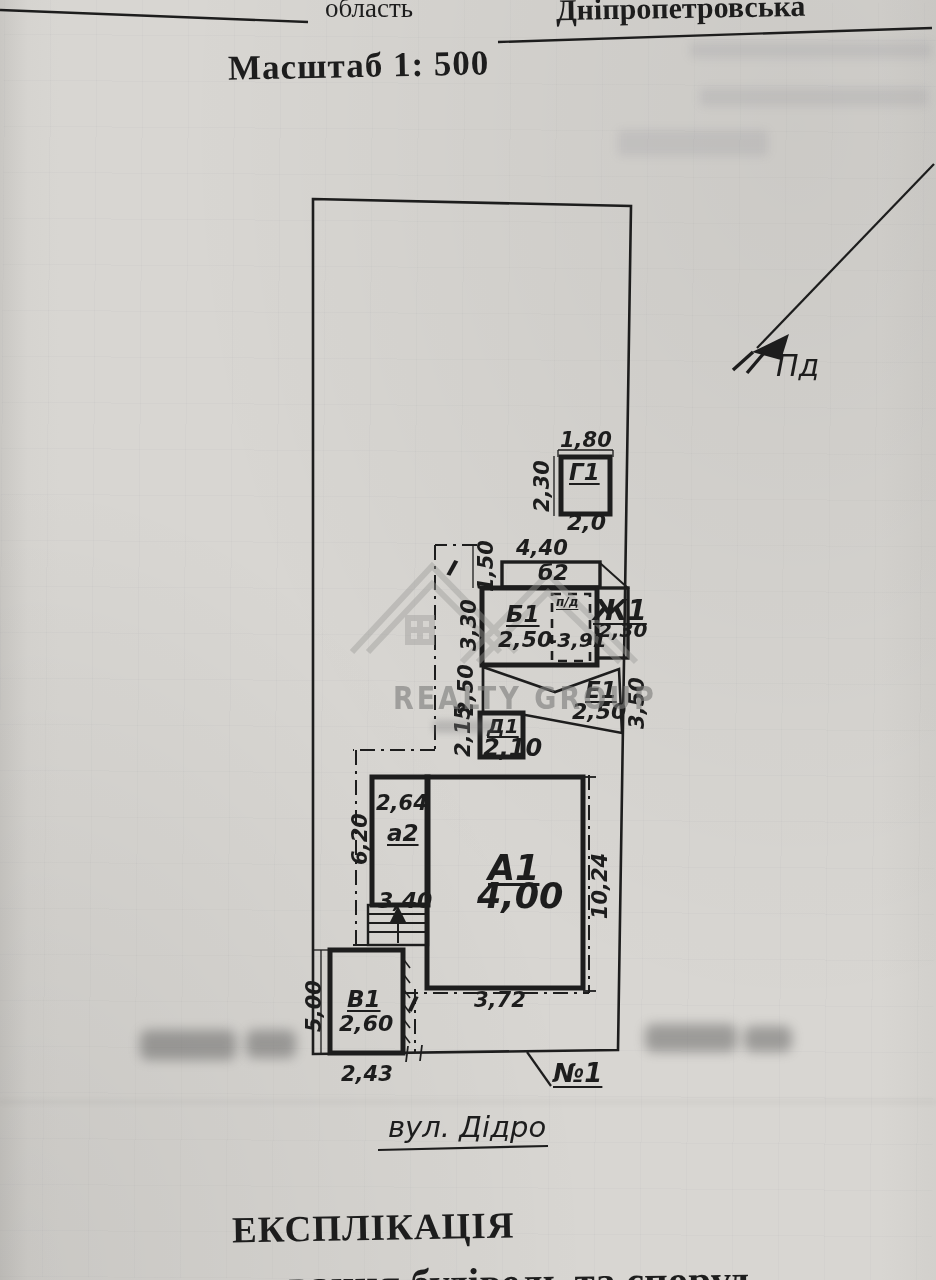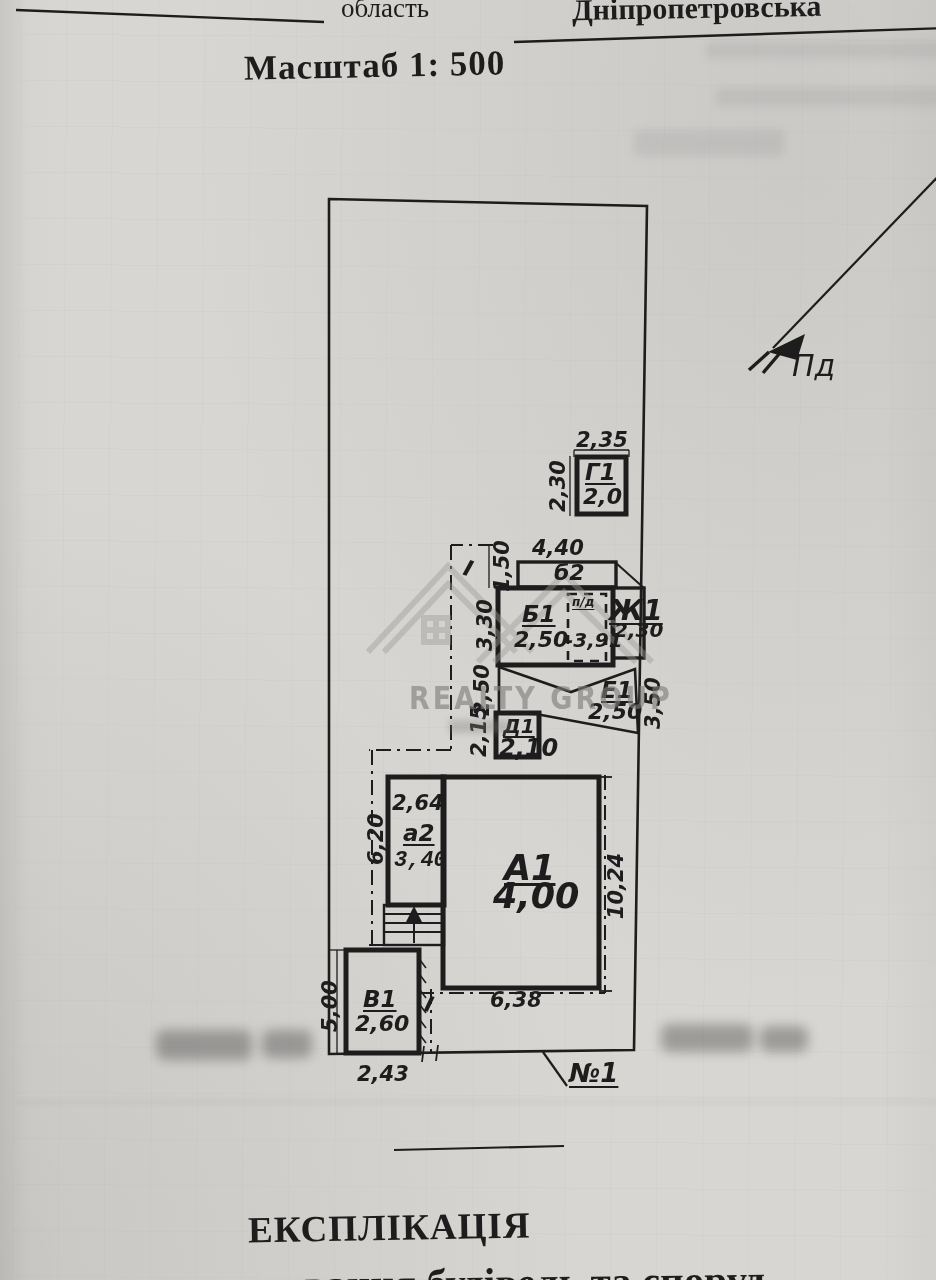--- a/index.html
+++ b/index.html
@@ -5,21 +5,21 @@
   html,body{margin:0;padding:0;}
   body{
     width:936px;height:1280px;position:relative;overflow:hidden;
     font-family:"DejaVu Sans",sans-serif;
     background:
       radial-gradient(ellipse at 85% 10%, rgba(0,0,0,0.06), transparent 55%),
       radial-gradient(ellipse at 0% 100%, rgba(0,0,0,0.07), transparent 45%),
       linear-gradient(90deg, #c9c7c3 0px, #d6d4d0 28px, #d8d6d2 60px, #d8d6d2 880px, #d2d0cc 936px),
       #d8d6d2;
   }
-  .page{position:absolute;inset:0;margin-left:16px;}
+  .page{position:absolute;inset:0;}
   
   .bleed-grid{
     position:absolute;inset:0;pointer-events:none;opacity:.55;
     background-image:
       repeating-linear-gradient(0deg, rgba(110,112,128,0.07) 0 1px, transparent 1px 46px),
       repeating-linear-gradient(90deg, rgba(110,112,128,0.07) 0 1px, transparent 1px 46px);
     transform:rotate(.4deg);
   }
   .crease{position:absolute;left:0;width:936px;height:4px;background:rgba(60,60,60,.05);filter:blur(2px);}
   .ghost{position:absolute;background:rgba(95,95,115,.12);filter:blur(4px);border-radius:4px;}
@@ -138,22 +138,22 @@
     </g>
   </svg>
 
   <div class="lbl ser" style="left:325px;top:-7px;font-size:27px;">область</div>
   <div class="lbl ser" style="left:556px;top:-9px;font-size:30px;font-weight:bold;transform:rotate(-1deg);">Дніпропетровська</div>
   <div class="lbl ser" style="left:228px;top:46px;font-size:35px;font-weight:bold;transform:rotate(-1.2deg);letter-spacing:1px;">Масштаб 1: 500</div>
 
   <div class="lbl" style="left:776px;top:348px;font:italic 30px 'DejaVu Sans',sans-serif;">Пд</div>
 
   <div class="lbl bid" style="left:569px;top:459px;">Г1</div>
-  <div class="lbl bval" style="left:567px;top:484px;text-align:center;">2,0</div>
-  <div class="lbl dim" style="left:560px;top:428px;">2,35</div>
+  <div class="lbl bval" style="left:567px;top:510px;text-align:center;">2,0</div>
+  <div class="lbl dim" style="left:560px;top:428px;">1,80</div>
   <div class="lbl dim vert" style="left:542px;top:486px;">2,30</div>
 
   <div class="lbl bval" style="left:538px;top:560px;">б2</div>
   <div class="lbl dim" style="left:516px;top:536px;">4,40</div>
   <div class="lbl dim vert" style="left:486px;top:566px;">1,50</div>
 
   <div class="lbl bid" style="left:506px;top:601px;">Б1</div>
   <div class="lbl bval" style="left:498px;top:627px;">2,50</div>
   <div class="lbl dim vert" style="left:469px;top:625px;">3,30</div>
 
@@ -166,38 +166,39 @@
   <div class="lbl bid" style="left:585px;top:677px;">Е1</div>
   <div class="lbl bval" style="left:572px;top:699px;">2,50</div>
   <div class="lbl dim vert" style="left:466px;top:690px;">2,50</div>
   <div class="lbl dim vert" style="left:637px;top:703px;">3,50</div>
 
   <div class="lbl bid" style="left:487px;top:714px;font-size:20px;">Д1</div>
   <div class="lbl bval" style="left:483px;top:734px;font-size:24px;">2,10</div>
   <div class="lbl dim vert" style="left:463px;top:731px;">2,15</div>
 
   <div class="lbl bid" style="left:387px;top:820px;">а2</div>
-  <div class="lbl bval" style="left:378px;top:848px;font-family:Liberation Mono, monospace;">3,40</div>
+  <div class="lbl bval" style="left:378px;top:888px;">3,40</div>
   <div class="lbl dim" style="left:376px;top:791px;">2,64</div>
   <div class="lbl dim vert" style="left:360px;top:839px;">6,20</div>
 
   <div class="lbl bid big" style="left:488px;top:848px;">А1</div>
   <div class="lbl bval big" style="left:477px;top:876px;font-style:italic;">4,00</div>
   <div class="lbl dim vert" style="left:600px;top:886px;">10,24</div>
-  <div class="lbl dim" style="left:474px;top:988px;">6,38</div>
+  <div class="lbl dim" style="left:474px;top:988px;">3,72</div>
 
   <div class="lbl bid" style="left:347px;top:986px;">В1</div>
   <div class="lbl bval" style="left:339px;top:1011px;">2,60</div>
   <div class="lbl dim vert" style="left:314px;top:1006px;">5,00</div>
   <div class="lbl dim" style="left:341px;top:1062px;">2,43</div>
 
   <div class="lbl" style="left:448px;top:556px;font:italic bold 22px 'DejaVu Sans',sans-serif;transform:rotate(18deg);">І</div>
   <div class="lbl" style="left:409px;top:992px;font:italic bold 22px 'DejaVu Sans',sans-serif;transform:rotate(14deg);">І</div>
 
   <div class="lbl" style="left:553px;top:1058px;font:italic bold 26px 'DejaVu Sans',sans-serif;text-decoration:underline;text-underline-offset:4px;">№1</div>
+  <div class="lbl" style="left:388px;top:1110px;font:italic 29px 'DejaVu Sans',sans-serif;font-weight:500;">вул. Дідро</div>
 
   <div class="blur-blob" style="left:140px;top:1030px;width:96px;height:30px;"></div>
   <div class="blur-blob" style="left:246px;top:1030px;width:50px;height:28px;"></div>
   <div class="blur-blob" style="left:645px;top:1024px;width:92px;height:28px;"></div>
   <div class="blur-blob" style="left:744px;top:1026px;width:48px;height:26px;"></div>
 
   <div class="wm-text" style="left:393px;top:683px;">REALTY GROUP</div>
   <div class="wm-sub" style="left:433px;top:720px;width:62px;height:13px;"></div>
 
   <div class="lbl ser" style="left:232px;top:1206px;font-size:37px;font-weight:bold;letter-spacing:1px;transform:rotate(-1deg);">ЕКСПЛІКАЦІЯ</div>

